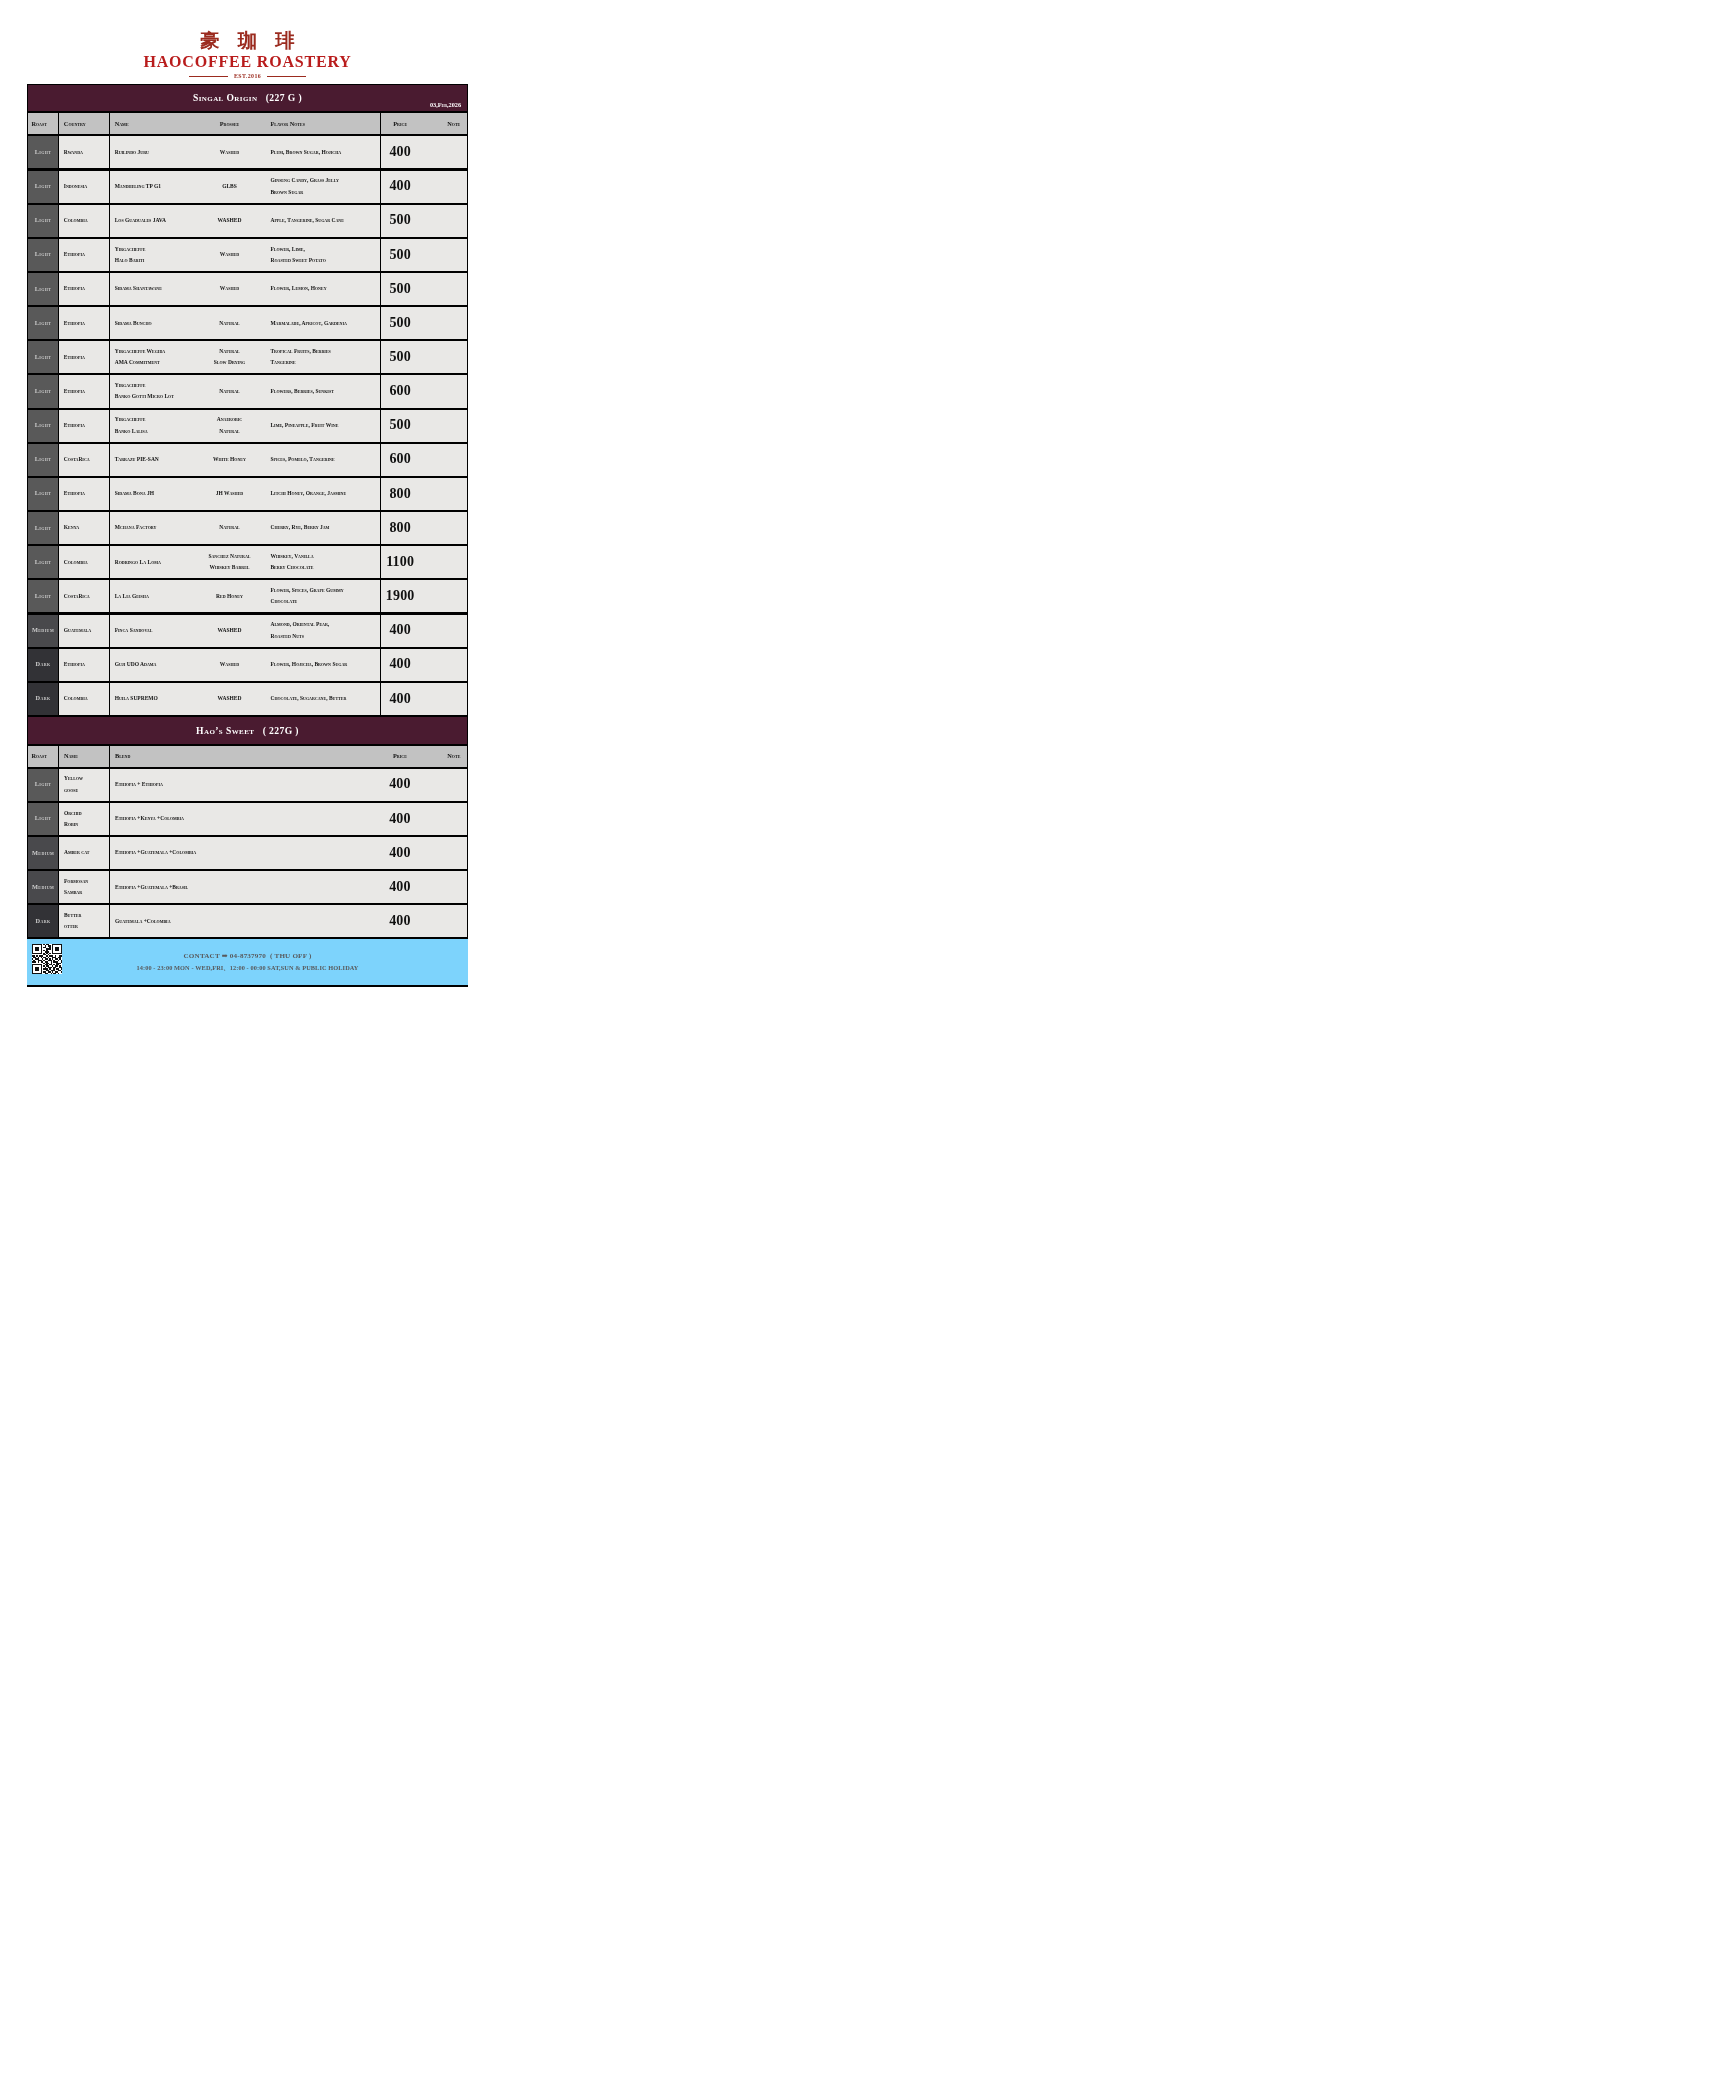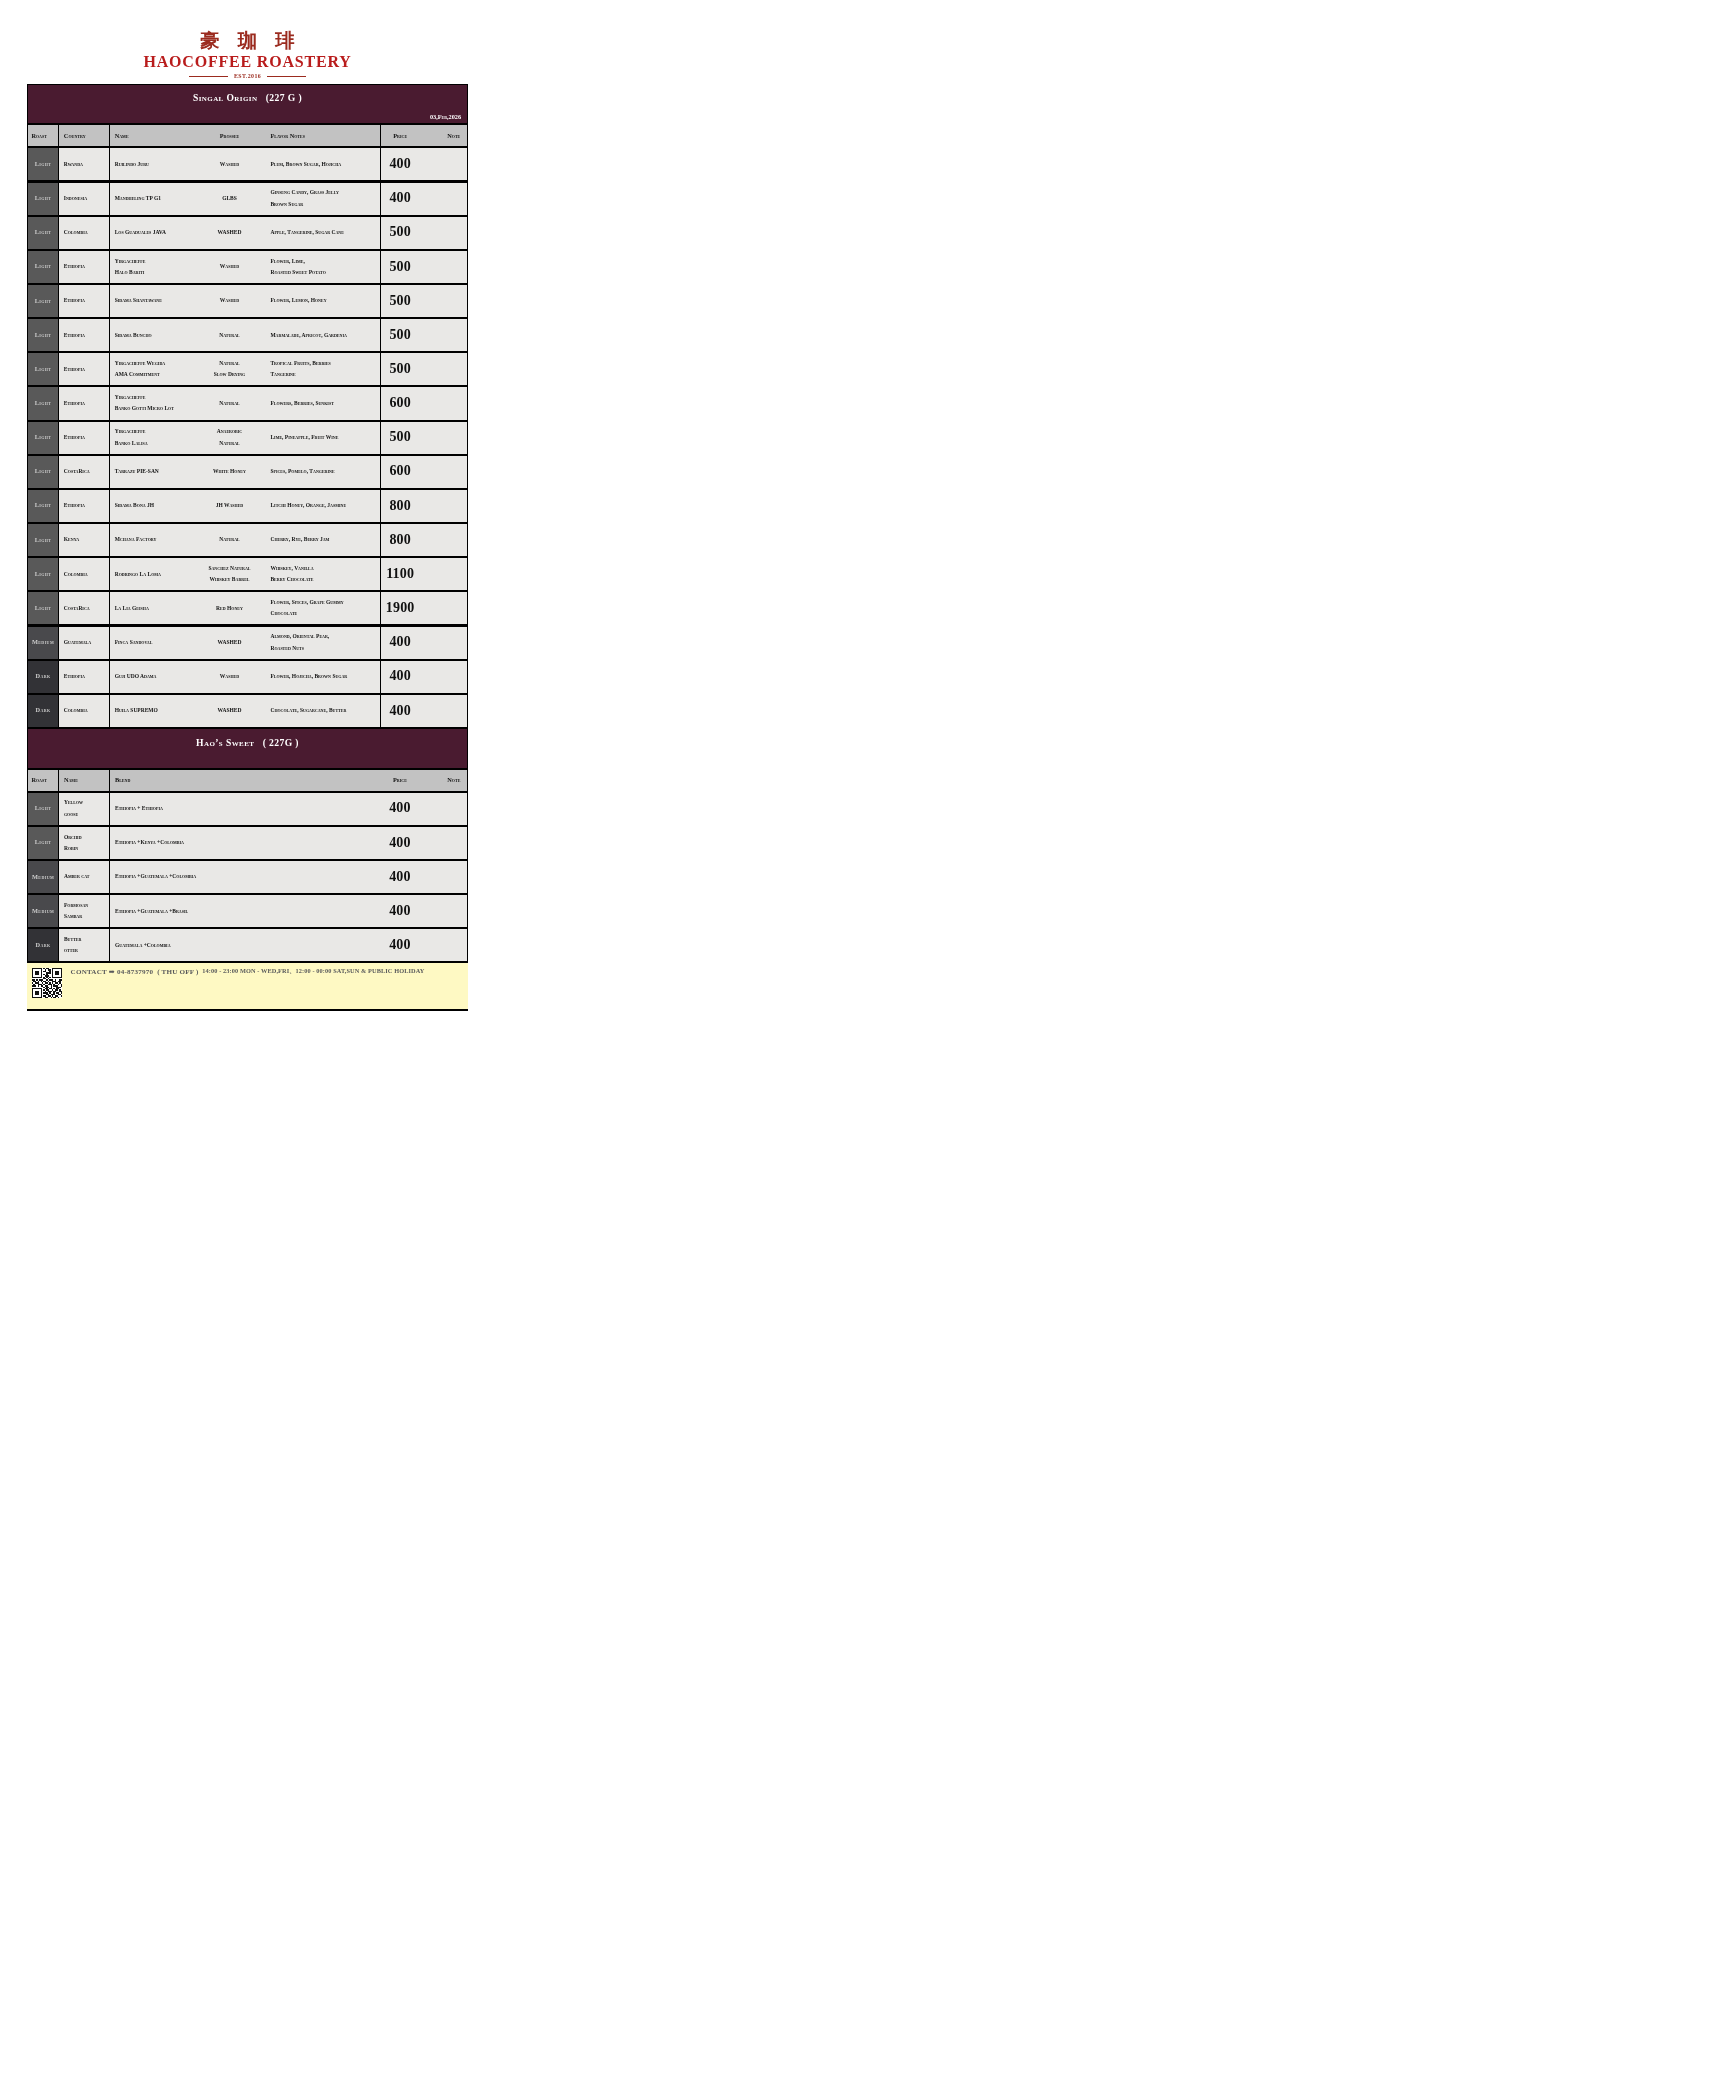--- a/index.html
+++ b/index.html
@@ -26,21 +26,21 @@
   .est-text{font-size:5.9px;font-weight:bold;color:#9B2B1F;letter-spacing:0.4px;}
   
   .sheet{width:441px;margin:4.2px auto 0;}
   .menu-table{
     display:flex;flex-direction:column;gap:2.1px;
     background:#000;border:1.3px solid #000;border-bottom-width:2.5px;
   }
   .band{
     position:relative;background:#4A1B30;min-height:18.5px;
     display:flex;align-items:flex-end;justify-content:center;
-    padding-bottom:20px;
+    padding-bottom:8px;
   }
   .band-title{color:#fff;font-weight:bold;font-size:9.6px;letter-spacing:0.4px;white-space:pre;}
   .band-date{
     position:absolute;right:5.9px;bottom:2.9px;color:#fff;font-weight:bold;font-size:6.3px;
   }
   .grid{display:grid;column-gap:0.8px;background:#000;}
   .so-grid{grid-template-columns:255fr 425fr 712fr 597fr 972fr 331fr 395fr;}
   .bl-grid{grid-template-columns:255fr 425fr 2281fr 331fr 395fr;}
   .cell,.head{
     background:#E9E8E6;display:flex;align-items:center;
@@ -58,22 +58,22 @@
   .c-roast.head{padding-left:3.4px;justify-content:flex-start;}
   .cell.c-roast{
     justify-content:center;color:#CCCCCC;font-size:6.3px;letter-spacing:0.4px;
   }
   .roast-light{background:#595959;}
   .roast-medium{background:#49494C;}
   .roast-dark{background:#323236;}
   .cell.c-price{font-size:14px;letter-spacing:0.2px;}
   
   .page-footer{
-    position:relative;background:#fef9c3;border-bottom:2.9px solid #000;
-    min-height:38px;display:flex;flex-direction:row;justify-content:center;
+    position:relative;background:#7dd3fc;border-bottom:2.9px solid #000;
+    min-height:38px;display:flex;flex-direction:column;justify-content:center;
     gap:3.8px;text-align:center;padding:3.4px 0 4.2px;
   }
   .qr{position:absolute;left:5px;top:4.2px;width:30px;height:30px;background:#fff;}
   .contact-line{font-size:7.1px;font-weight:bold;color:#58595B;letter-spacing:0.2px;white-space:pre;}
   .hours-line{font-size:6.3px;font-weight:bold;color:#58595B;letter-spacing:0.1px;white-space:pre;}
   .bottom-space{height:18.5px;background:#fff;}
 </style>
 </head>
 <body>
 

